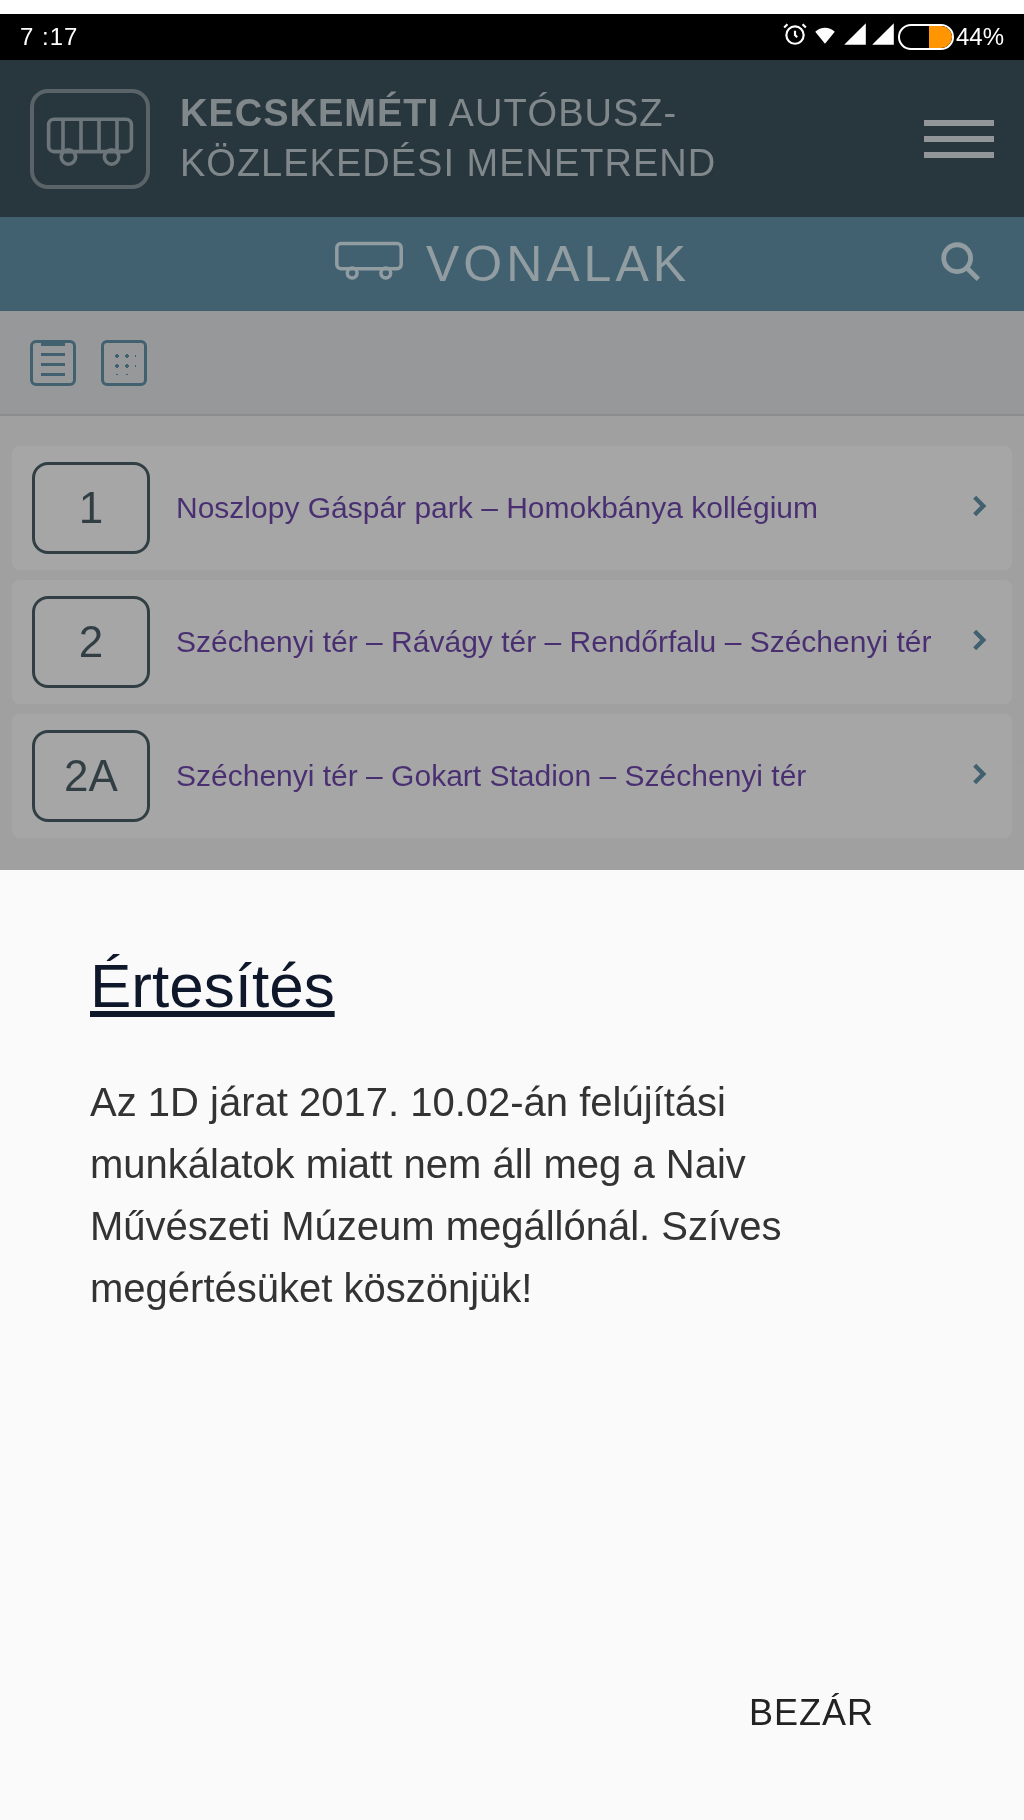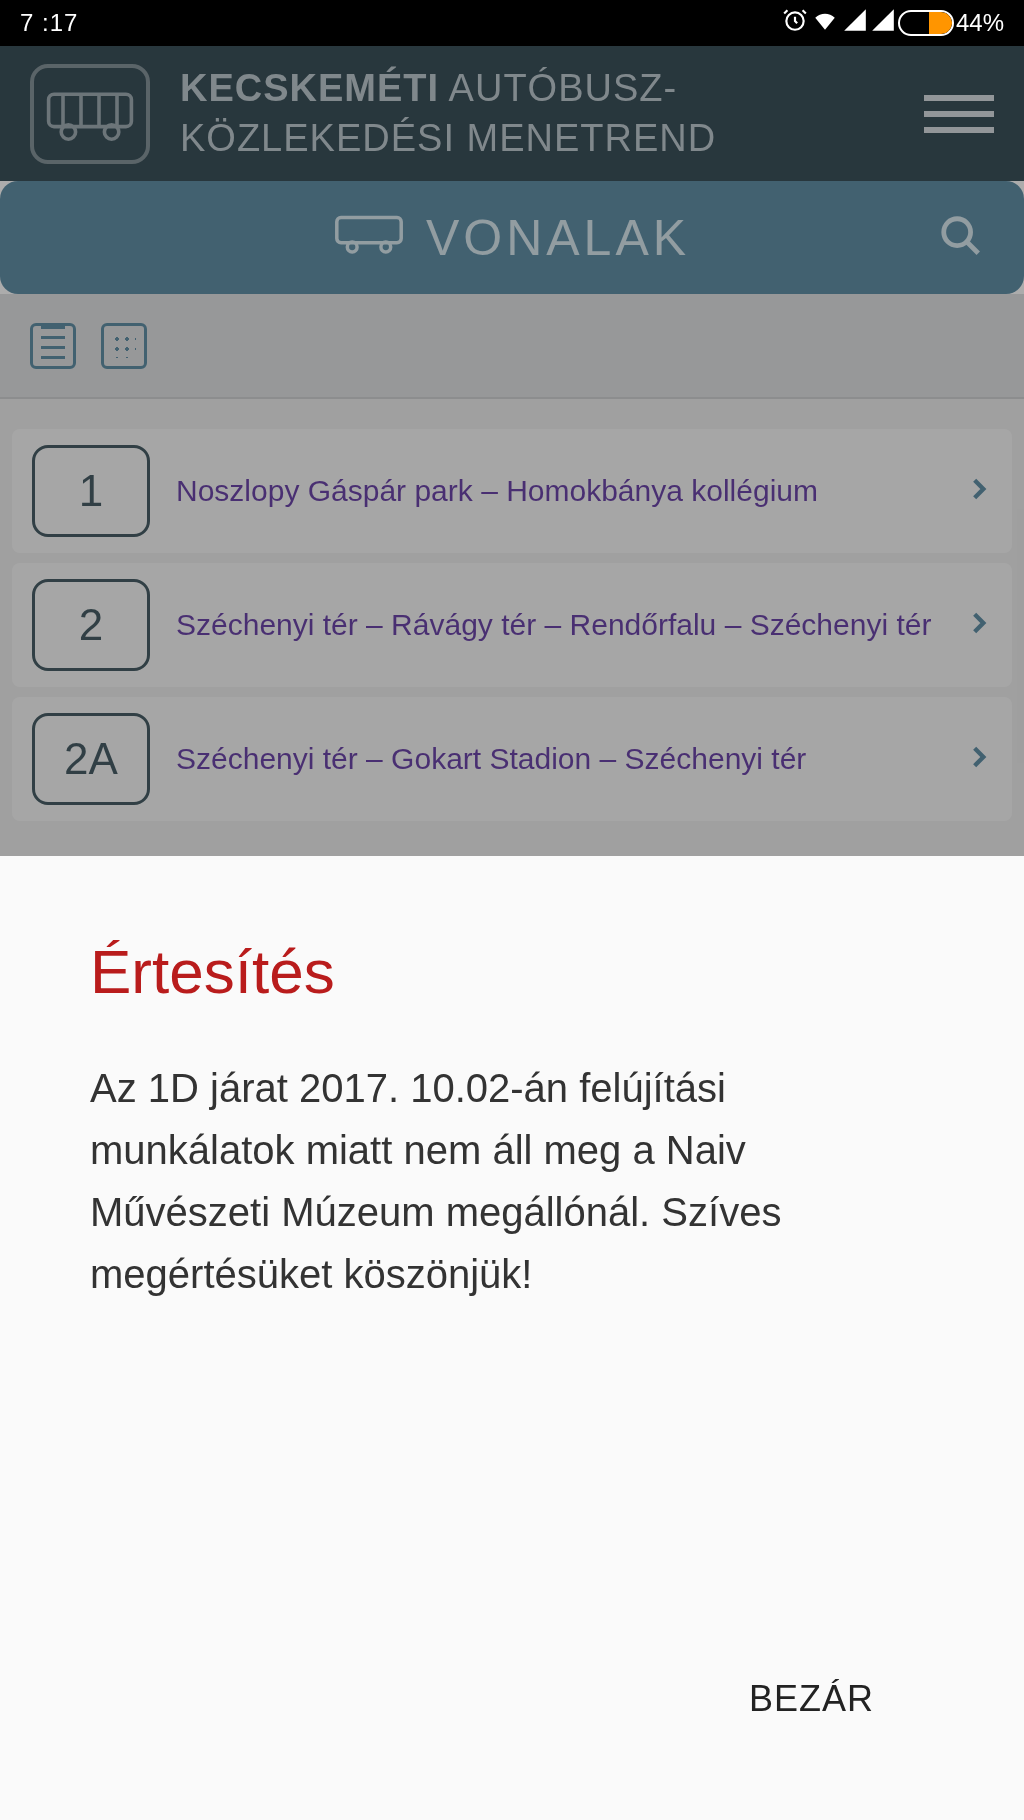--- a/index.html
+++ b/index.html
@@ -1,34 +1,34 @@
 <!DOCTYPE html>
 <html><head>
 <meta charset="utf-8">
 <style>
   * { margin: 0; padding: 0; box-sizing: border-box; }
   html, body { width: 1024px; height: 1820px; font-family: Arial, Helvetica, sans-serif; overflow: hidden; background: #fff; }
 
   
-  .status-bar { background: #000; color: #fff; height: 46px; display: flex; align-items: center; justify-content: space-between; padding: 0 20px; font-size: 24px; }
+  .status-bar { background: #000; color: #fff; height: 46px; display: flex; align-items: center; justify-content: space-between; padding: 0 20px; font-size: 24px; margin-top: 14px; }
   .status-left { letter-spacing: 1px; }
   .status-right { display: flex; align-items: center; gap: 2px; }
   .battery-outline { width: 56px; height: 26px; border: 2px solid #fff; border-radius: 14px; position: relative; overflow: hidden; }
   .battery-fill { position: absolute; right: 0; top: 0; bottom: 0; width: 44%; background: #ff9500; border-radius: 0 12px 12px 0; }
 
   
-  .app-header { background: #0f2a36; color: #cfd8dc; height: 135px; display: flex; align-items: center; padding: 0 30px; gap: 30px; }
+  .app-header { background: #0f2a36; color: #cfd8dc; height: 157px; display: flex; align-items: center; padding: 0 30px; gap: 30px; }
   .bus-logo { width: 120px; height: 100px; border: 4px solid #6b7d84; border-radius: 18px; display: flex; align-items: center; justify-content: center; }
   .header-title { flex: 1; font-size: 38px; font-weight: 300; color: #b0bec5; line-height: 1.3; letter-spacing: 1px; }
   .header-title .bold { font-weight: 700; }
   .hamburger { width: 70px; display: flex; flex-direction: column; gap: 10px; }
   .hamburger div { height: 6px; background: #cfd8dc; }
 
   
-  .section-header { background: #3e7793; height: 113px; display: flex; align-items: center; justify-content: center; position: relative; color: #cfe3ec; border-radius: 18px; }
+  .section-header { background: #3e7793; height: 94px; display: flex; align-items: center; justify-content: center; position: relative; color: #cfe3ec; }
   .section-header .title { font-size: 50px; letter-spacing: 4px; font-weight: 300; display: flex; align-items: center; gap: 22px; }
   .section-header .search { position: absolute; right: 40px; top: 50%; transform: translateY(-50%); }
 
   
   .toolbar { background: #d9dbdc; height: 105px; display: flex; align-items: center; padding: 0 30px; justify-content: space-between; border-bottom: 2px solid #c5c7c8; }
   .toolbar-left { display: flex; gap: 25px; }
   .toolbar-right { display: flex; align-items: center; gap: 30px; }
   .date-text { font-size: 36px; color: #2a2a2a; }
 
   .icon-box { width: 46px; height: 46px; border: 3px solid #3e7793; border-radius: 6px; position: relative; }
@@ -45,21 +45,21 @@
   .route-item { background: #f5f5f5; margin: 0 12px 10px 12px; border-radius: 8px; display: flex; align-items: center; padding: 16px 20px; gap: 26px; min-height: 120px; }
   .route-number { min-width: 118px; height: 92px; border: 3px solid #1f3a44; border-radius: 16px; display: flex; align-items: center; justify-content: center; font-size: 44px; color: #1f3a44; }
   .route-name { flex: 1; font-size: 30px; color: #4c1d95; line-height: 1.35; }
   .chevron { color: #3e7793; }
 
   
   .dim { position: absolute; left:0; right:0; top:46px; height: 810px; background: rgba(70,70,70,0.45); pointer-events: none; }
 
   
   .sheet { position: absolute; left:0; right:0; bottom:0; top:856px; background: #fafafa; padding: 80px 90px 40px 90px; display: flex; flex-direction: column; }
-  .sheet-title { font-size: 62px; font-weight: 500; color: #b91c1c; margin-bottom: 50px; }
+  .sheet-title { font-size: 62px; font-weight: 500; color: #0f172a; margin-bottom: 50px; text-decoration: underline; }
   .sheet-body { font-size: 40px; color: #333; line-height: 1.55; flex: 1; }
   .sheet-actions { display: flex; justify-content: flex-end; padding-right: 20px; padding-bottom: 40px; }
   .sheet-button { font-size: 36px; color: #222; letter-spacing: 1px; background: none; border: none; padding: 20px 40px; }
 
   .root { position: relative; width: 1024px; height: 1820px; }
 </style>
 </head>
 <body>
 
 <div class="root">

